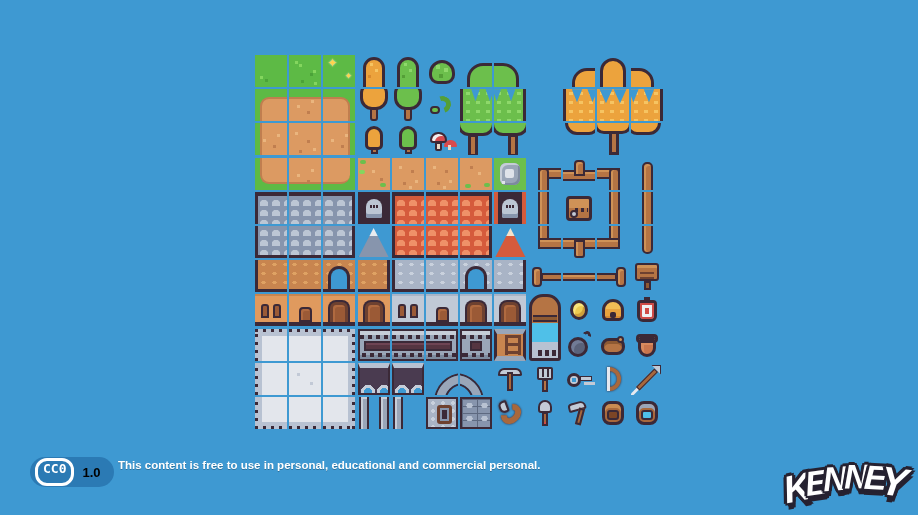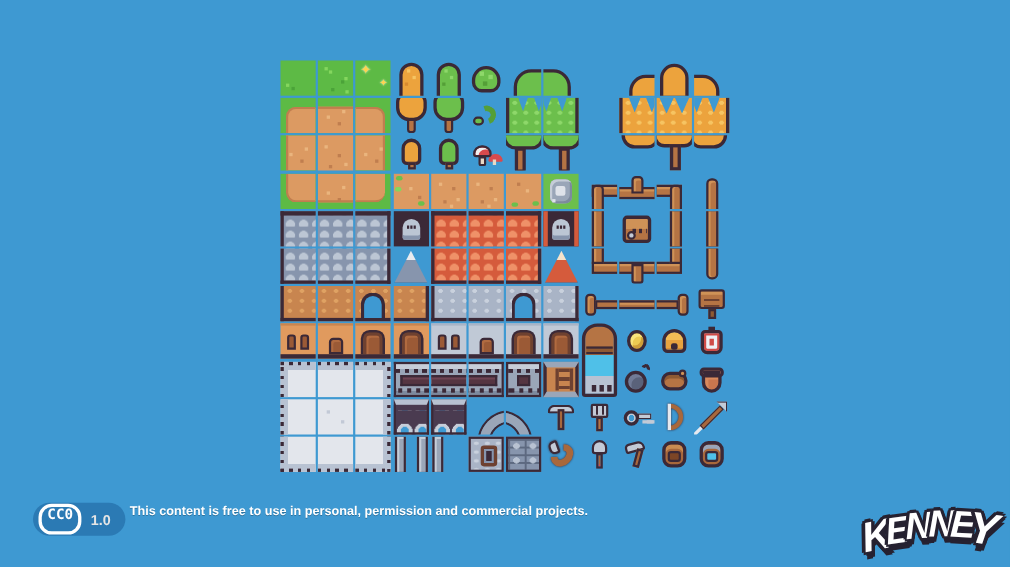--- a/index.html
+++ b/index.html
@@ -229,21 +229,21 @@
   .t-sign:before{left:4px;top:3px;right:4px;height:18px;background:#b57444;border:2px solid #3b2937;border-radius:3px;box-shadow:inset 0 3px 0 #cf9257;background-image:linear-gradient(rgba(0,0,0,0) 0 7px,#6e4130 7px 9px,rgba(0,0,0,0) 9px 12px,#6e4130 12px 14px,rgba(0,0,0,0) 14px);background-size:70% 100%;background-position:50% 0;background-repeat:no-repeat}
   .t-sign:after{left:13px;top:21px;width:7px;height:9px;background:#8e5a33;border:2px solid #3b2937}
   .t-chest:before{left:3px;top:4px;right:3px;bottom:3px;border:3px solid #3b2937;border-radius:4px;
     background-color:#b57444;background-image:repeating-linear-gradient(90deg,#3b2937 0 3px,rgba(0,0,0,0) 3px 6px),linear-gradient(#cf9257 0 9px,#b57444 9px);
     background-size:13px 4px,100% 100%;background-position:6px 9px,0 0;background-repeat:no-repeat}
   .t-chest:after{left:7px;bottom:6px;width:8px;height:8px;background:#c3cad6;border:2px solid #3b2937;border-radius:50%}
   
   .badge{position:absolute;left:30px;top:457px;height:30px;background:#2b7ab4;border-radius:15px;display:flex;align-items:center;padding:0 13px 0 5px;gap:8px}
   .cc-chip{display:inline-block;border:3px solid #fff;border-radius:12px;padding:0 5px;height:22px;line-height:21px;
     font:bold 13px "DejaVu Sans Mono",monospace;color:#fff;letter-spacing:0}
-  .cc-ver{font:bold 13px "Liberation Sans",sans-serif;color:#e5e5e5}
+  .cc-ver{font:bold 13px "Liberation Sans",sans-serif;color:#000000}
   .license{position:absolute;left:118px;top:459px;color:#fff;font:bold 11.5px/13.5px "Liberation Sans",sans-serif;
     text-shadow:0 1px 0 rgba(0,0,0,0.25)}
   
   .logo{position:absolute;right:14px;bottom:17px;transform:rotate(-3deg);white-space:nowrap}
   .lt{display:inline-block;font:italic 900 34px/34px "Liberation Sans",sans-serif;color:#fff;margin:0 -2px;
     text-shadow:-2px -2px 0 #262231,2px -2px 0 #262231,-2px 2px 0 #262231,2px 2px 0 #262231,0 -3px 0 #262231,0 3px 0 #262231,-3px 0 0 #262231,3px 0 0 #262231,2px 5px 0 #262231,0 6px 0 #262231}
   .lt0{transform:rotate(-9deg) translateY(4px) scale(1.12)}
   .lt1{transform:rotate(-5deg) translateY(0)}
   .lt2{transform:rotate(-1deg) translateY(-3px)}
   .lt3{transform:rotate(2deg) translateY(-4px)}
@@ -382,16 +382,16 @@
     <div class="t t-hammer" style="left: 307.8px; top: 342px;"></div>
     <div class="t t-bag" style="left: 342px; top: 342px;"></div>
     <div class="t t-bagblue" style="left: 376.2px; top: 342px;"></div>
   </div>
 
 <div class="badge">
   <span class="cc-chip">CC0</span>
   <span class="cc-ver">1.0</span>
 </div>
 <div class="license">
-  <div>This content is free to use in personal, permission and commercial projects.</div>
+  <div>This content is free to use in personal, educational and commercial personal.</div>
 </div>
 
 <div class="logo" aria-label="KENNEY"><span class="lt lt0">K</span><span class="lt lt1">E</span><span class="lt lt2">N</span><span class="lt lt3">N</span><span class="lt lt4">E</span><span class="lt lt5">Y</span></div>
 
 </body></html>

